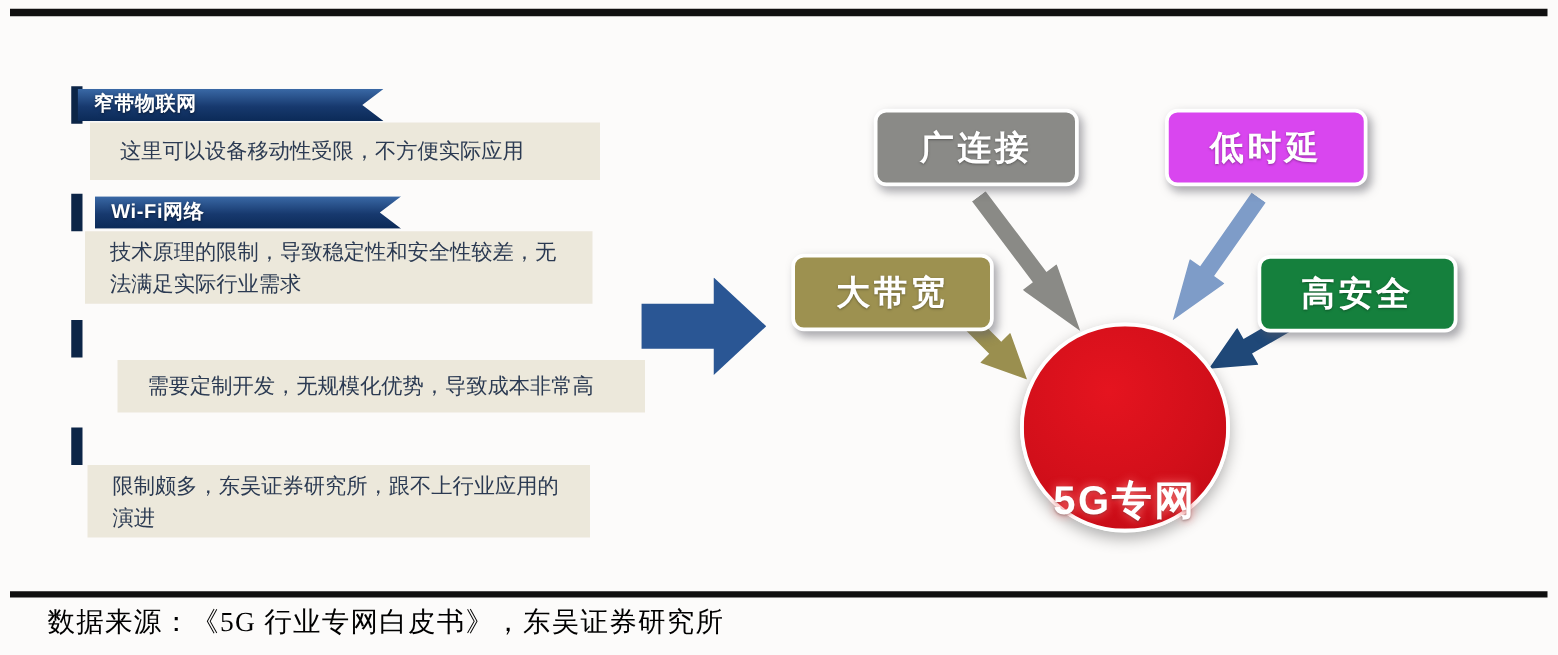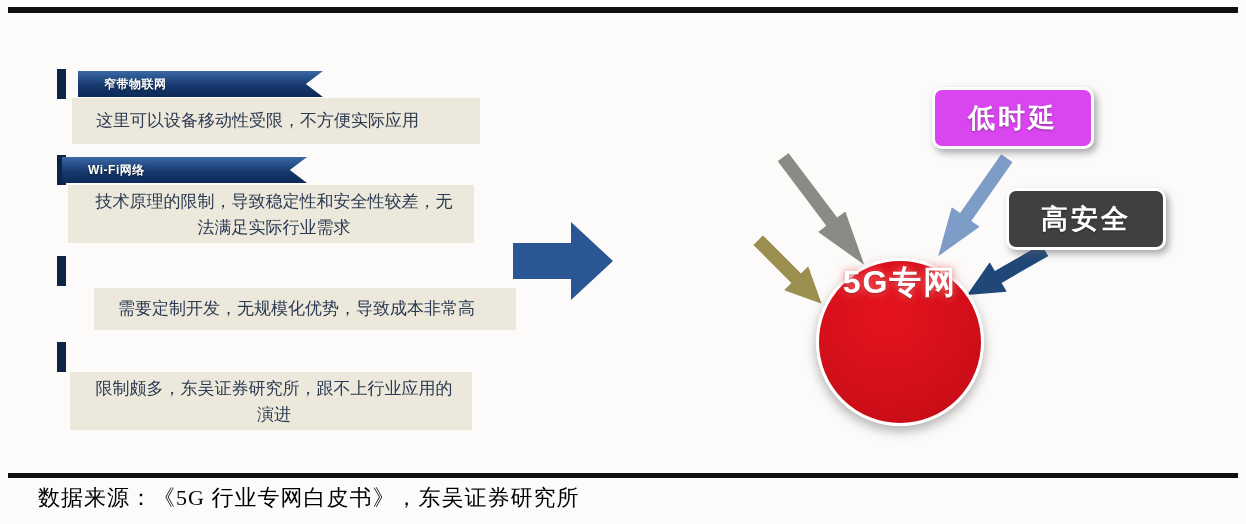--- a/index.html
+++ b/index.html
@@ -20,53 +20,52 @@
   .rule.bottom{top:473px;height:5px;}
 
   
   .banner-cap{
     position:absolute;width:9px;height:30px;background:#0c2547;z-index:1;
   }
   .banner{
     position:absolute;width:245px;height:26px;z-index:2;
     background:linear-gradient(180deg,#3a69a6 0%,#17396e 55%,#0b2a57 100%);
     clip-path:polygon(0 0,100% 0,93% 50%,100% 100%,0 100%);
-    color:#ffffff;font-size:12px;font-weight:bold;line-height:26px;
-    padding-left:26px;letter-spacing:.5px;box-sizing:border-box;
+    color:#ffffff;font-size:16px;font-weight:bold;line-height:26px;
+    padding-left:13px;letter-spacing:.5px;box-sizing:border-box;
     text-shadow:0 1px 2px rgba(0,0,0,.5);
     white-space:nowrap;
-    margin-left:16px;
   }
   .desc{
     position:absolute;background:#ece8db;color:#2b3a52;
-    font-size:17px;line-height:26px;box-sizing:border-box;z-index:1;text-align:center;
+    font-size:17px;line-height:26px;box-sizing:border-box;z-index:1;
   }
   .desc.single{display:flex;align-items:center;padding:0 12px 0 24px;}
   .desc.multi{padding:4px 14px 4px 20px;font-family:Liberation Serif, serif;}
 
   
   .adv-box{
     position:absolute;z-index:4;box-sizing:border-box;
     border:3px solid #ffffff;border-radius:10px;
     box-shadow:3px 4px 7px rgba(90,90,100,.5);
     color:#ffffff;font-size:27px;font-weight:bold;letter-spacing:3px;
     display:flex;align-items:center;justify-content:center;
     text-shadow:0 1px 2px rgba(0,0,0,.35);
   }
   .adv-broadband{left:633px;top:203px;width:162px;height:62px;background:#9d9150;}
   .adv-connect{left:699px;top:87px;width:164px;height:62px;background:#8a8a87;}
   .adv-latency{left:932px;top:87px;width:162px;height:62px;background:#d946ef;}
-  .adv-security{left:1006px;top:188px;width:160px;height:62px;background:#404040;}
+  .adv-security{left:1006px;top:204px;width:160px;height:62px;background:#15803d;}
 
   .core-circle{
     position:absolute;left:816px;top:258px;width:168px;height:168px;z-index:5;
     border-radius:50%;border:3px solid #ffffff;box-sizing:border-box;
     background:radial-gradient(circle at 42% 32%,#e5141f 0%,#d20f1a 55%,#bf0a14 100%);
     box-shadow:0 5px 12px rgba(0,0,0,.3);
-    display:flex;align-items:flex-start;justify-content:center;
+    display:flex;align-items:flex-end;justify-content:center;
     color:#ffffff;font-size:32px;font-weight:bold;letter-spacing:2px;
     text-shadow:0 0 8px rgba(255,120,120,.95),0 1px 2px rgba(0,0,0,.4);
   }
 
   .main-arrow{
     position:absolute;left:513px;top:222px;width:100px;height:78px;z-index:3;
     background:#2a5694;
     clip-path:polygon(0 27%,58% 27%,58% 0,100% 50%,58% 100%,58% 73%,0 73%);
     filter:drop-shadow(1px 2px 2px rgba(0,0,0,.35));
   }
@@ -92,36 +91,38 @@
 
 <div class="stage">
 
   <div class="rule top"></div>
 
   <div class="banner-cap" style="left:57px;top:69px;"></div>
   <div class="banner" style="left:62px;top:71px;">窄带物联网</div>
   <div class="desc single" style="left:72px;top:98px;width:408px;height:46px;">这里可以设备移动性受限，不方便实际应用</div>
 
   <div class="banner-cap" style="left:57px;top:155px;"></div>
-  <div class="banner" style="left:46px;top:157px;">Wi-Fi网络</div>
+  <div class="banner" style="left:76px;top:157px;">Wi-Fi网络</div>
   <div class="desc multi" style="left:68px;top:185px;width:406px;height:58px;">技术原理的限制，导致稳定性和安全性较差，无法满足实际行业需求</div>
 
   <div class="banner-cap" style="left:57px;top:256px;"></div>
   <div class="desc single" style="left:70px;top:288px;width:422px;height:42px;margin-left:24px;">需要定制开发，无规模化优势，导致成本非常高</div>
 
   <div class="banner-cap" style="left:57px;top:342px;"></div>
   <div class="desc multi" style="left:70px;top:372px;width:402px;height:58px;">限制颇多，东吴证券研究所，跟不上行业应用的演进</div>
 
   <div class="main-arrow"></div>
 
   <div class="conn conn-broadband"></div>
   <div class="conn conn-connect"></div>
   <div class="conn conn-latency"></div>
   <div class="conn conn-security"></div>
 
+  <div class="adv-box adv-broadband">大带宽</div>
+  <div class="adv-box adv-connect">广连接</div>
   <div class="adv-box adv-latency">低时延</div>
   <div class="adv-box adv-security">高安全</div>
 
   <div class="core-circle">
     <span>5G专网</span>
   </div>
 
   <div class="rule bottom"></div>
 
   <div class="source-note">数据来源：《5G 行业专网白皮书》，东吴证券研究所</div>

